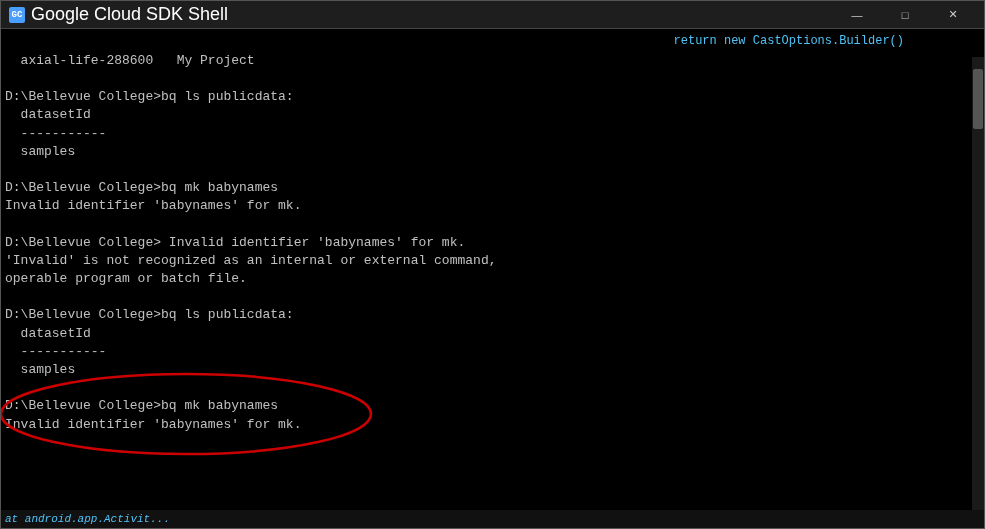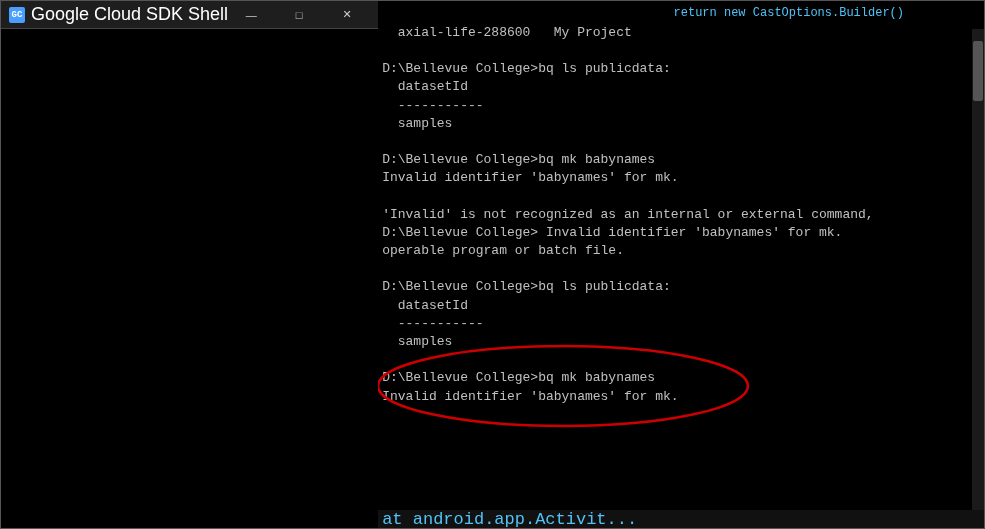--- a/index.html
+++ b/index.html
@@ -16,20 +16,21 @@
       overflow: hidden;
     }
 
     .window {
       width: 985px;
       height: 529px;
       background: #000000;
       border: 1px solid #555;
       position: relative;
       display: flex;
+      flex-direction: column;
     }
 
     .titlebar {
       background: #1e1e1e;
       height: 28px;
       display: flex;
       align-items: center;
       padding: 0 8px;
       border-bottom: 1px solid #444;
       flex-shrink: 0;
@@ -120,22 +121,23 @@
       right: 0;
       height: 18px;
       background: #111;
       display: flex;
       align-items: center;
       padding: 0 4px;
     }
 
     .bottom-bar-text {
       color: #4fc3f7;
-      font-size: 17px;
+      font-size: 11px;
       font-family: 'Courier New', Courier, monospace;
+      font-style: italic;
     }
   </style>
 </head>
 <body>
 
 <div class="window">
 
   <div class="titlebar">
     <div class="titlebar-icon">
       <span>GC</span>
@@ -156,22 +158,22 @@
         <div class="terminal-line">  axial-life-288600   My Project</div>
         <div class="terminal-line">&nbsp;</div>
         <div class="terminal-line">D:\Bellevue College&gt;bq ls publicdata:</div>
         <div class="terminal-line">  datasetId</div>
         <div class="terminal-line">  -----------</div>
         <div class="terminal-line">  samples</div>
         <div class="terminal-line">&nbsp;</div>
         <div class="terminal-line">D:\Bellevue College&gt;bq mk babynames</div>
         <div class="terminal-line">Invalid identifier 'babynames' for mk.</div>
         <div class="terminal-line">&nbsp;</div>
+        <div class="terminal-line">D:\Bellevue College&gt; Invalid identifier 'babynames' for mk.</div>
         <div class="terminal-line">'Invalid' is not recognized as an internal or external command,</div>
-        <div class="terminal-line">D:\Bellevue College&gt; Invalid identifier 'babynames' for mk.</div>
         <div class="terminal-line">operable program or batch file.</div>
         <div class="terminal-line">&nbsp;</div>
         <div class="terminal-line">D:\Bellevue College&gt;bq ls publicdata:</div>
         <div class="terminal-line">  datasetId</div>
         <div class="terminal-line">  -----------</div>
         <div class="terminal-line">  samples</div>
         <div class="terminal-line">&nbsp;</div>
         <div class="terminal-line">D:\Bellevue College&gt;bq mk babynames</div>
         <div class="terminal-line">Invalid identifier 'babynames' for mk.</div>
         <div class="terminal-line">&nbsp;</div>

